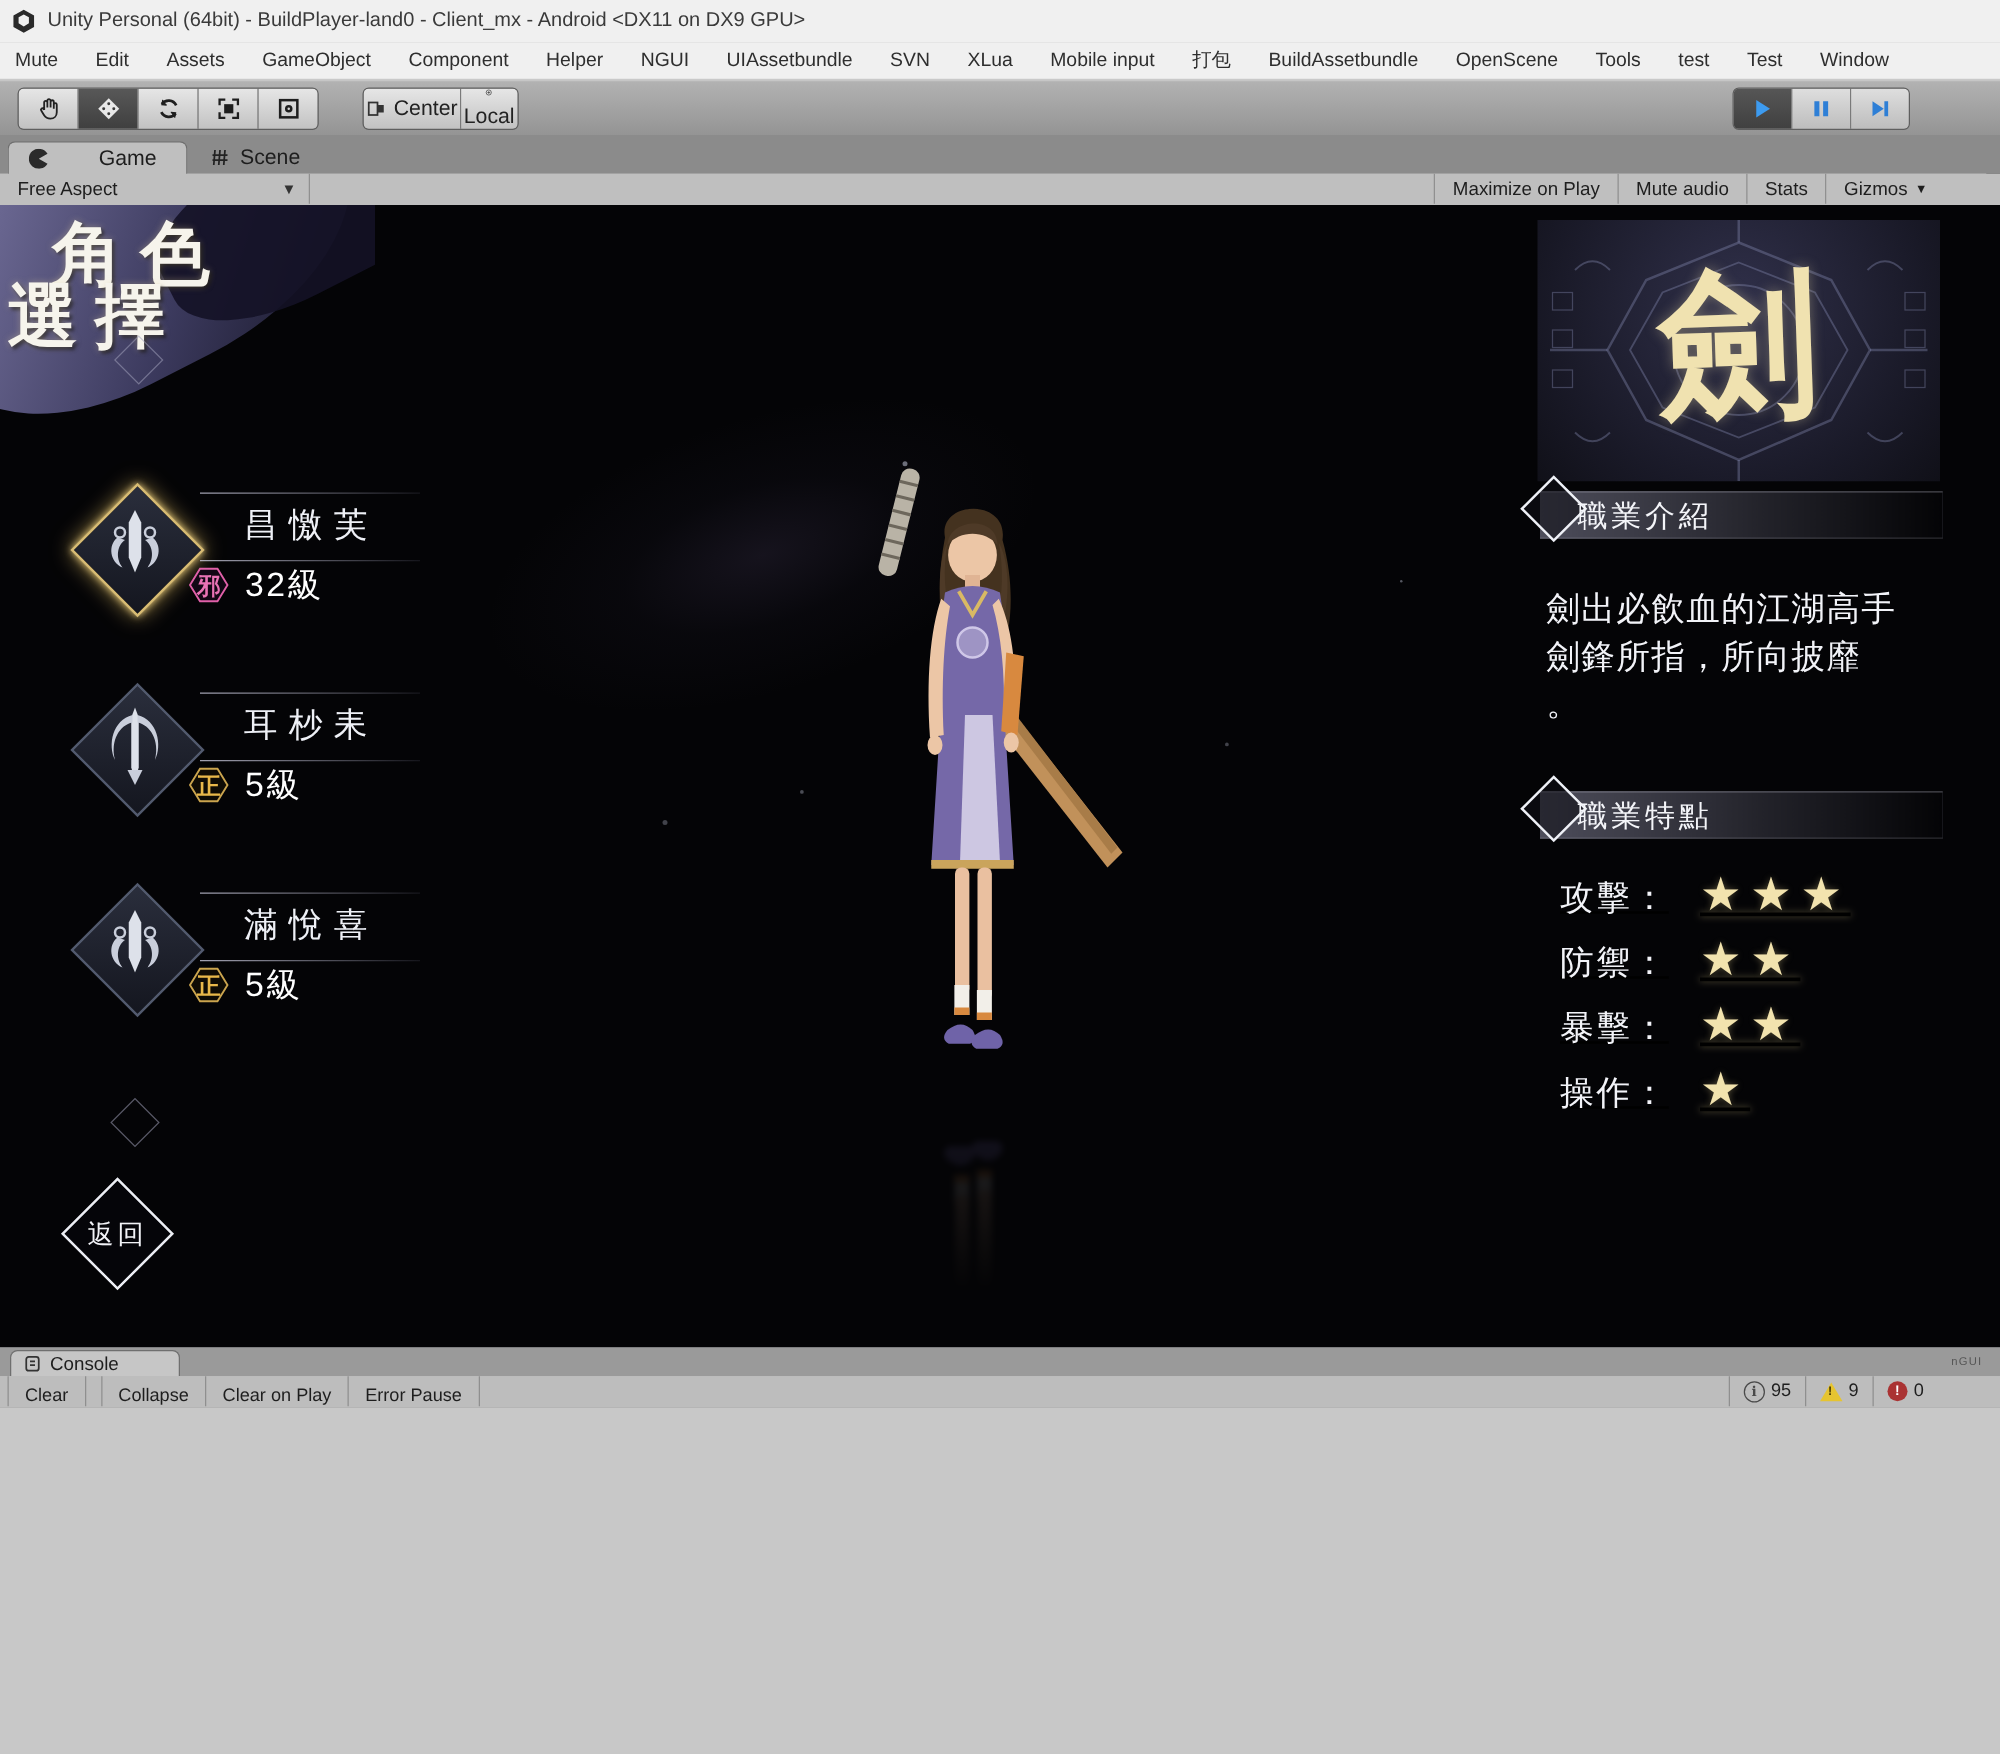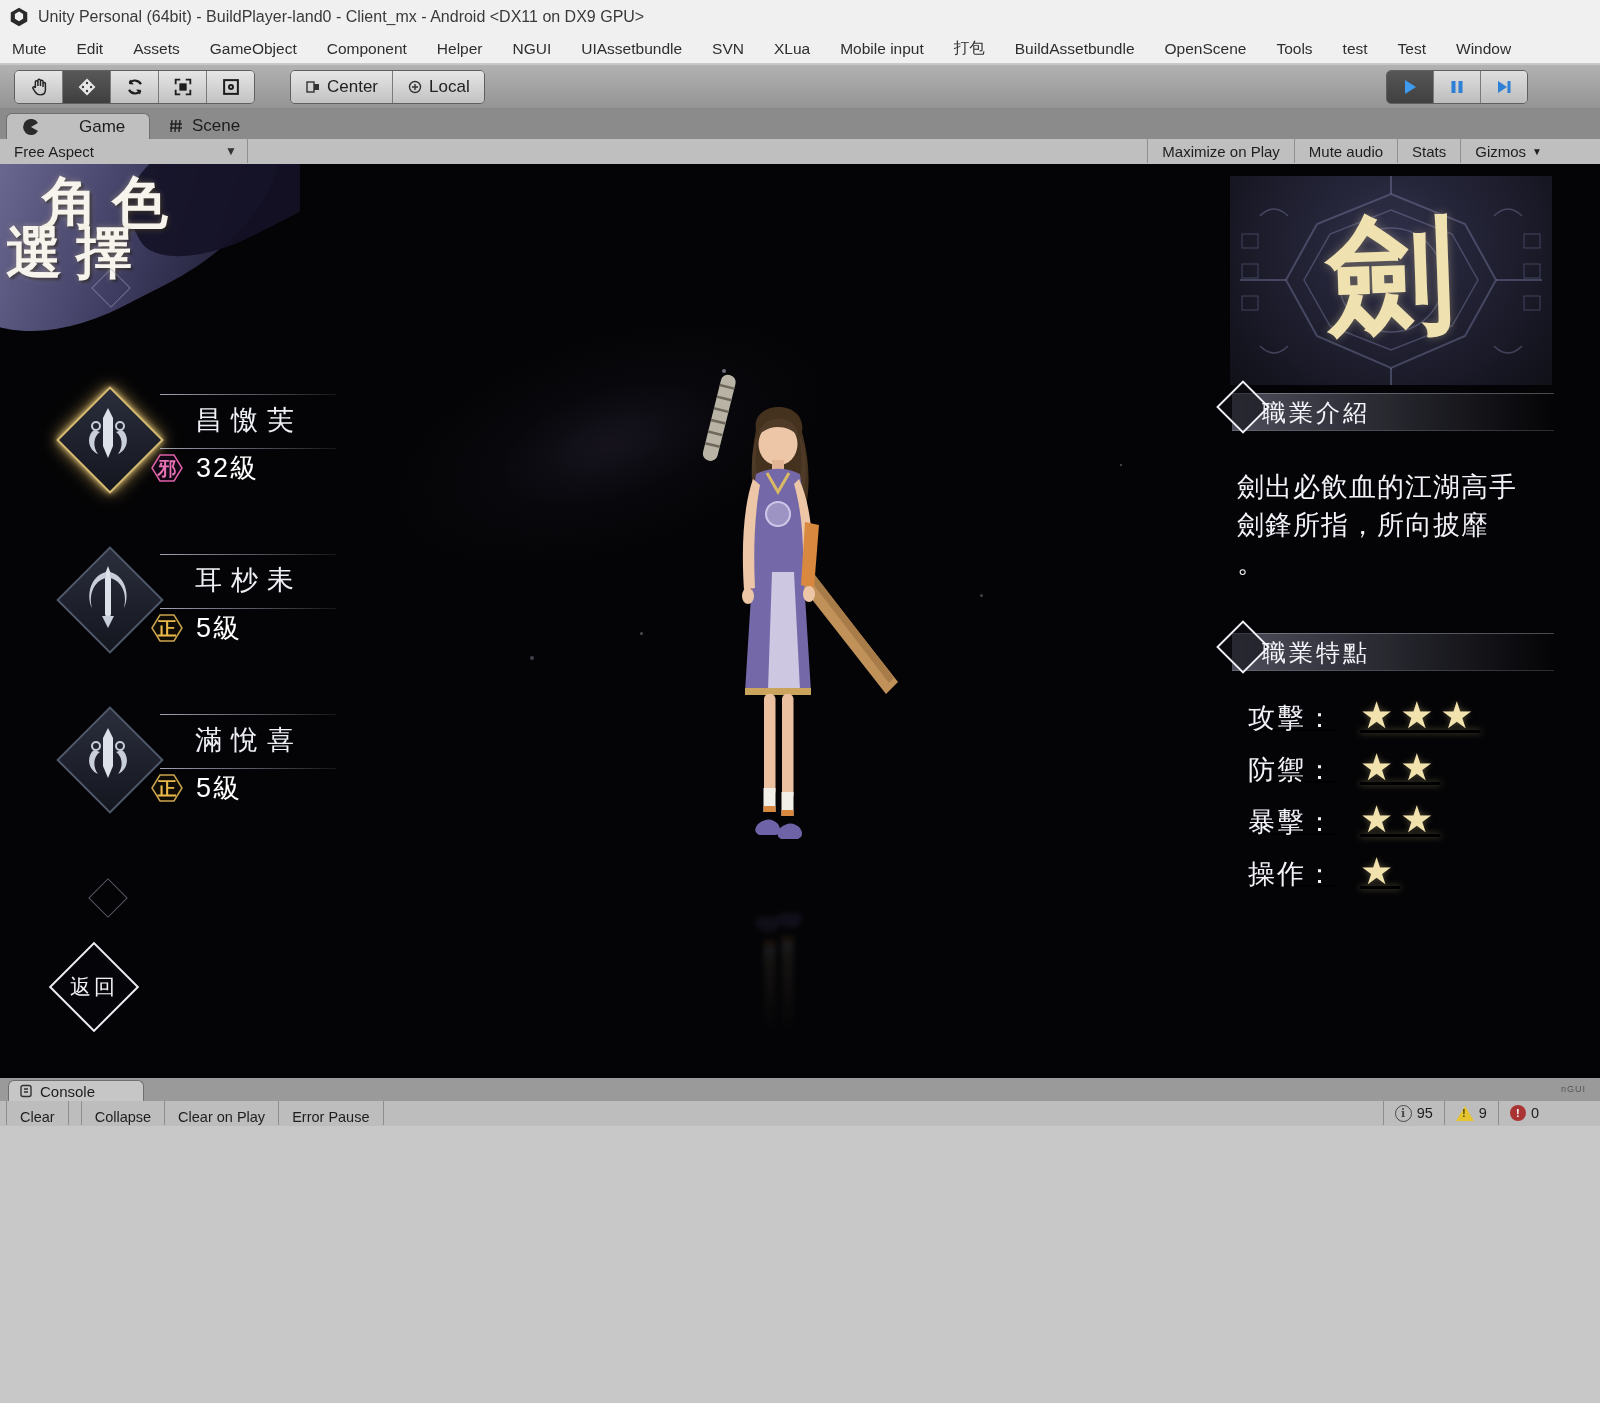--- a/index.html
+++ b/index.html
@@ -16,22 +16,22 @@
   
   .toolbar{position:absolute;left:0;top:65px;width:1600px;height:43px;
     background:linear-gradient(#b2b2b2,#949494);border-bottom:1px solid #6e6e6e;}
   .toolgroup{position:absolute;top:5px;display:flex;border:1px solid #5f5f5f;border-radius:5px;overflow:hidden;}
   .toolbtn{width:47px;height:32px;background:linear-gradient(#e6e6e6,#c2c2c2);
     display:flex;align-items:center;justify-content:center;border-right:1px solid #7a7a7a;}
   .toolbtn:last-child{border-right:none;}
   .toolbtn.sel{background:linear-gradient(#585858,#3f3f3f);}
   .toolbtn svg{width:22px;height:22px;}
   .pivotbtn{height:32px;background:linear-gradient(#e6e6e6,#c2c2c2);display:flex;align-items:center;
-    justify-content:center;gap:6px;padding:0 14px;font-size:17px;color:#222;border-right:1px solid #7a7a7a;}
-  .pivotbtn:last-child{border-right:none;}
+    justify-content:center;gap:6px;padding:0 2px;font-size:17px;color:#222;border-right:1px solid #7a7a7a;}
+  .pivotbtn:last-child{border-right:none;flex-direction:column;}
   .playbtn{width:46px;height:32px;background:linear-gradient(#dedede,#bdbdbd);
     display:flex;align-items:center;justify-content:center;border-right:1px solid #7a7a7a;}
   .playbtn:last-child{border-right:none;}
   .playbtn.active{background:linear-gradient(#565656,#404040);}
   .edge-sliver{position:absolute;left:1589px;top:65px;width:11px;height:43px;background:#3b3b3b;}
   
   .tabrow{position:absolute;left:0;top:108px;width:1600px;height:31px;background:#8b8b8b;}
   .vtab{position:absolute;top:5px;height:26px;display:flex;align-items:center;gap:8px;
     font-size:17px;color:#1d1d1d;padding:0 16px;}
   .vtab.active{background:#bfbfbf;border-radius:6px 6px 0 0;border:1px solid #6f6f6f;border-bottom:none;}

